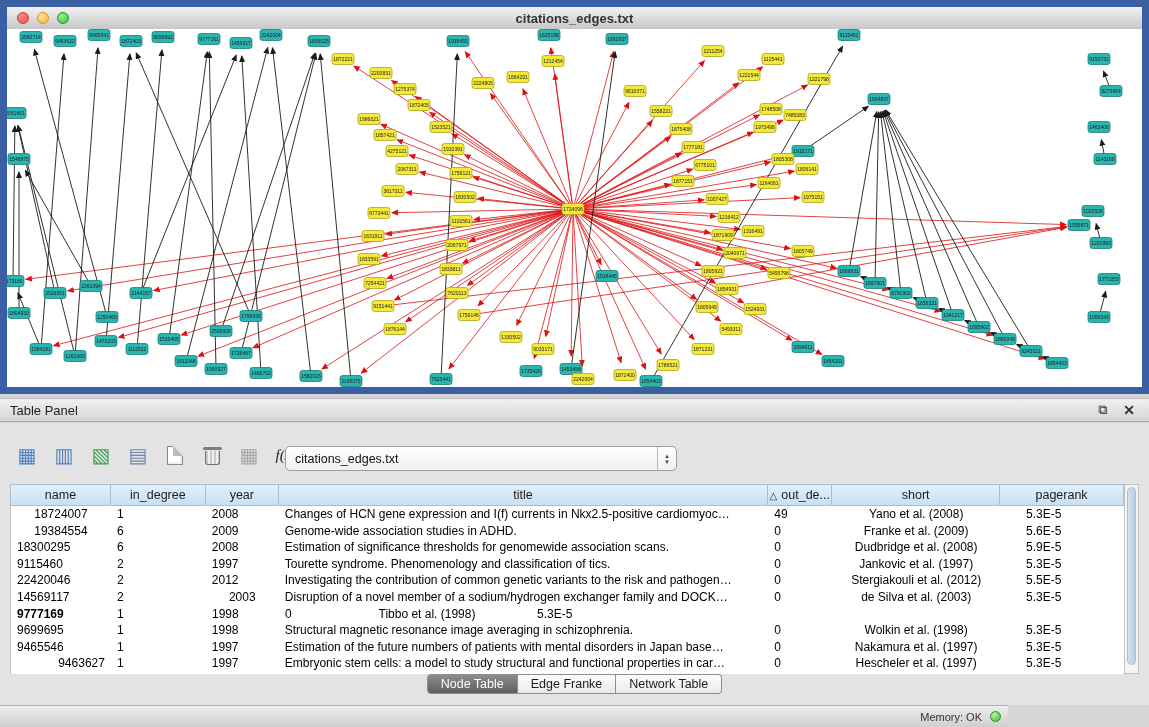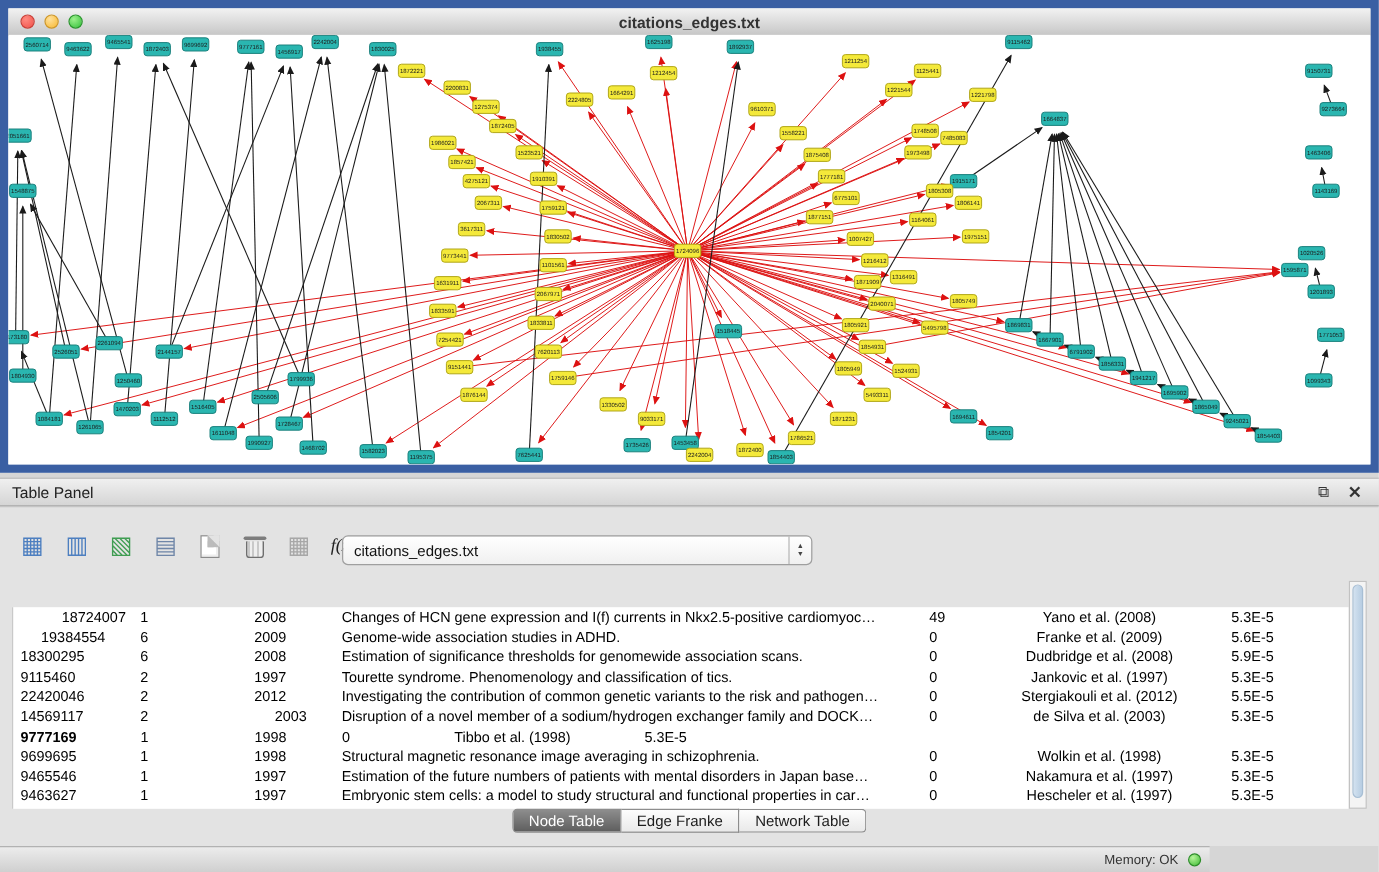--- a/index.html
+++ b/index.html
@@ -759,23 +759,47 @@
       </div>
 
     <div class="combo">
       <span class="combo-text">citations_edges.txt</span>
       <span class="combo-arrows">
         <span>▲</span>
         <span>▼</span>
       </span>
     </div>
 
+    <div class="thead" id="thead">
+        <div class="th" style="width: 100px;">
+          <span>name</span>
+        </div>
+        <div class="th" style="width: 95px;">
+          <span>in_degree</span>
+        </div>
+        <div class="th" style="width: 73px;">
+          <span>year</span>
+        </div>
+        <div class="th" style="width: 490px;">
+          <span>title</span>
+        </div>
+        <div class="th" style="width: 64px;">
+          <span class="sort">△</span>
+          <span>out_de...</span>
+        </div>
+        <div class="th" style="width: 168px;">
+          <span>short</span>
+        </div>
+        <div class="th" style="width: 124px;">
+          <span>pagerank</span>
+        </div>
+      </div>
     <div class="tbody" id="tbody">
         <div class="tr">
-          <div class="td" style="width: 100px; text-align: right;">18724007</div>
+          <div class="td" style="width: 100px; text-align: center;">18724007</div>
           <div class="td" style="width: 95px; text-align: left;">1</div>
           <div class="td" style="width: 73px; text-align: left;">2008</div>
           <div class="td" style="width: 490px; text-align: left;">Changes of HCN gene expression and I(f) currents in Nkx2.5-positive cardiomyoc…</div>
           <div class="td" style="width: 64px; text-align: left;">49</div>
           <div class="td" style="width: 168px; text-align: center;">Yano et al. (2008)</div>
           <div class="td" style="width: 124px; text-align: left; padding-left: 26px;">5.3E-5</div>
         </div>
         <div class="tr">
           <div class="td" style="width: 100px; text-align: center;">19384554</div>
           <div class="td" style="width: 95px; text-align: left;">6</div>
@@ -841,21 +865,21 @@
         <div class="tr">
           <div class="td" style="width: 100px; text-align: left;">9465546</div>
           <div class="td" style="width: 95px; text-align: left;">1</div>
           <div class="td" style="width: 73px; text-align: left;">1997</div>
           <div class="td" style="width: 490px; text-align: left;">Estimation of the future numbers of patients with mental disorders in Japan base…</div>
           <div class="td" style="width: 64px; text-align: left;">0</div>
           <div class="td" style="width: 168px; text-align: center;">Nakamura et al. (1997)</div>
           <div class="td" style="width: 124px; text-align: left; padding-left: 26px;">5.3E-5</div>
         </div>
         <div class="tr">
-          <div class="td" style="width: 100px; text-align: left;">9463627</div>
+          <div class="td" style="width: 100px; text-align: right;">9463627</div>
           <div class="td" style="width: 95px; text-align: left;">1</div>
           <div class="td" style="width: 73px; text-align: left;">1997</div>
           <div class="td" style="width: 490px; text-align: left;">Embryonic stem cells: a model to study structural and functional properties in car…</div>
           <div class="td" style="width: 64px; text-align: left;">0</div>
           <div class="td" style="width: 168px; text-align: center;">Hescheler et al. (1997)</div>
           <div class="td" style="width: 124px; text-align: left; padding-left: 26px;">5.3E-5</div>
         </div>
       </div>
     <div class="vscroll">
       <div class="vthumb"></div>

